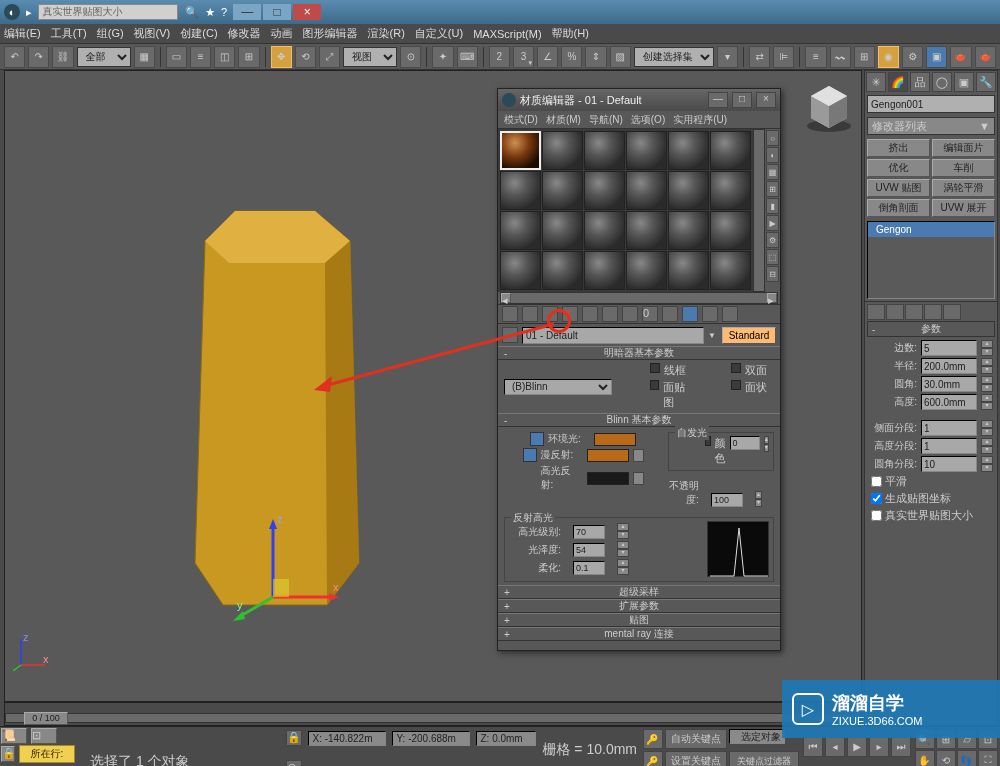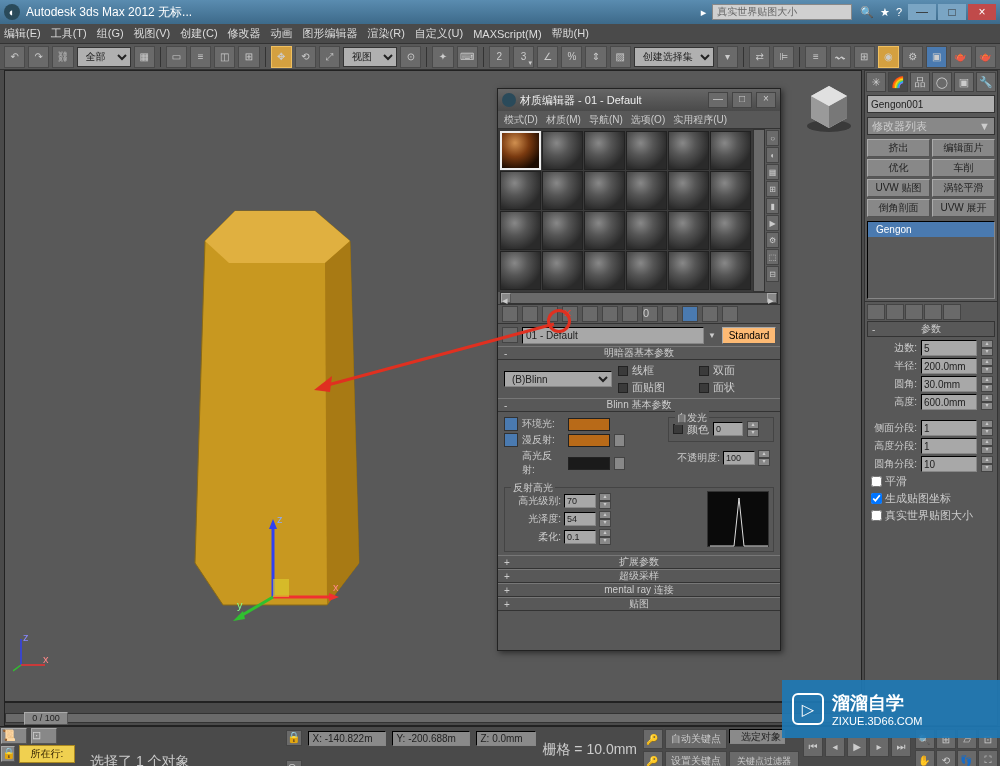--- a/index.html
+++ b/index.html
@@ -84,32 +84,32 @@
 .mat-name-row .name-field{flex:1;height:17px;background:#a8a8a8;border:1px inset #333;font-size:10px;padding:0 3px;color:#222;}
 .mat-name-row .type-btn{width:54px;height:17px;background:#fdba74;border:1px outset #aaa;font-size:10px;}
 
 .mat-rollout-title{height:14px;background:#585858;border-top:1px solid #777;border-bottom:1px solid #333;text-align:center;font-size:10px;position:relative;display:flex;align-items:center;justify-content:center;}
 .mat-rollout-title::before{content:"-";position:absolute;left:6px;}
 .mat-rollout-title.plus::before{content:"+";}
 .mat-rollout-body{padding:3px 6px;background:#585858;}
 .shader-row{display:flex;align-items:center;gap:6px;}
 .shader-drop{width:108px;height:16px;background:#a8a8a8;border:1px inset #333;font-size:10px;padding:0 3px;color:#222;}
 .shader-checks{display:grid;grid-template-columns:1fr 1fr;gap:2px 6px;flex:1;}
-.check-item{display:flex;align-items:center;gap:4px;font-size:10px;}
+.check-item{display:flex;align-items:flex-start;gap:4px;font-size:10px;margin-left:32px;}
 .check-item .cb{width:10px;height:10px;background:#3a3a3a;border:1px solid #222;}
 
-.color-row{display:flex;align-items:center;gap:4px;margin:2px 0;}
+.color-row{display:flex;align-items:center;gap:4px;margin:2px 0;justify-content:center;}
 .color-row .lock{width:14px;height:14px;background:#4a7ab0;border:1px solid #333;}
 .color-row label{font-size:10px;width:42px;}
 .color-swatch{width:42px;height:13px;border:1px solid #222;}
 .swatch-amber{background:#b86a18;}
 .swatch-dark{background:#1a1a1a;}
 .color-row .map-btn{width:11px;height:13px;background:#888;border:1px solid #444;}
 
-.spec-row{display:flex;align-items:center;gap:3px;margin:2px 0;}
+.spec-row{display:flex;align-items:flex-end;gap:12px;margin:2px 0;}
 .spec-row label{font-size:10px;width:52px;text-align:right;}
 .spec-val{width:32px;height:14px;background:#a8a8a8;border:1px inset #333;font-size:9px;padding:0 2px;color:#222;}
 .spec-curve{width:62px;height:56px;background:#0a0a0a;border:1px solid #333;position:relative;}
 
 .group-box{border:1px solid #444;padding:3px 4px 4px;margin-top:2px;position:relative;}
 .group-box>.gt{position:absolute;top:-7px;left:6px;background:#585858;font-size:10px;padding:0 2px;}
 
 
 .red-circle{position:absolute;width:24px;height:24px;border:3px solid #e03020;border-radius:50%;pointer-events:none;z-index:50;}
 .red-arrow{position:absolute;pointer-events:none;z-index:49;}
@@ -138,21 +138,20 @@
 .watermark .wm-icon{width:32px;height:32px;border:2px solid #fff;border-radius:6px;display:flex;align-items:center;justify-content:center;color:#fff;font-size:16px;}
 .watermark .wm-text{display:flex;flex-direction:column;color:#fff;}
 .watermark .wm-text .big{font-size:18px;font-weight:bold;}
 .watermark .wm-text .small{font-size:11px;}
 </style>
 </head>
 <body>
 
 <div class="titlebar">
   <span class="logo">◐</span>
-  <span class="title">Autodesk 3ds Max  2012     无标...</span>
   <span style="margin-right:6px;">▸</span>
   <span class="search-box">真实世界贴图大小</span>
   <span style="margin-right:6px;">🔍</span>
   <span style="margin-right:6px;">★</span>
   <span style="margin-right:6px;">?</span>
   <div class="window-btns">
     <span>—</span>
     <span>□</span>
     <span class="close">×</span>
   </div>
@@ -439,24 +438,24 @@
             </div>
         </div>
         <div class="spec-curve">
           <svg width="62" height="56">
               <path d="M2,54 L26,54 L31,6 L36,54 L60,54" stroke="#ddd" fill="none" stroke-width="1"></path>
             </svg>
         </div>
       </div>
     </div>
   </div>
+  <div class="mat-rollout-title plus">超级采样</div>
   <div class="mat-rollout-title plus">扩展参数</div>
-  <div class="mat-rollout-title plus">超级采样</div>
+  <div class="mat-rollout-title plus">贴图</div>
   <div class="mat-rollout-title plus">mental ray 连接</div>
-  <div class="mat-rollout-title plus">贴图</div>
 </div>
 
 <div class="red-circle" style="left:547px;top:309px;"></div>
 <svg class="red-arrow" style="left:310px;top:318px;width:250px;height:80px;">
   <line x1="244" y1="6" x2="14" y2="68" stroke="#e03020" stroke-width="3"></line>
   <polygon points="4,72 22,58 20,74" fill="#e03020"></polygon>
 </svg>
 
 <div class="cmd-panel">
   <div class="cmd-tabs">

